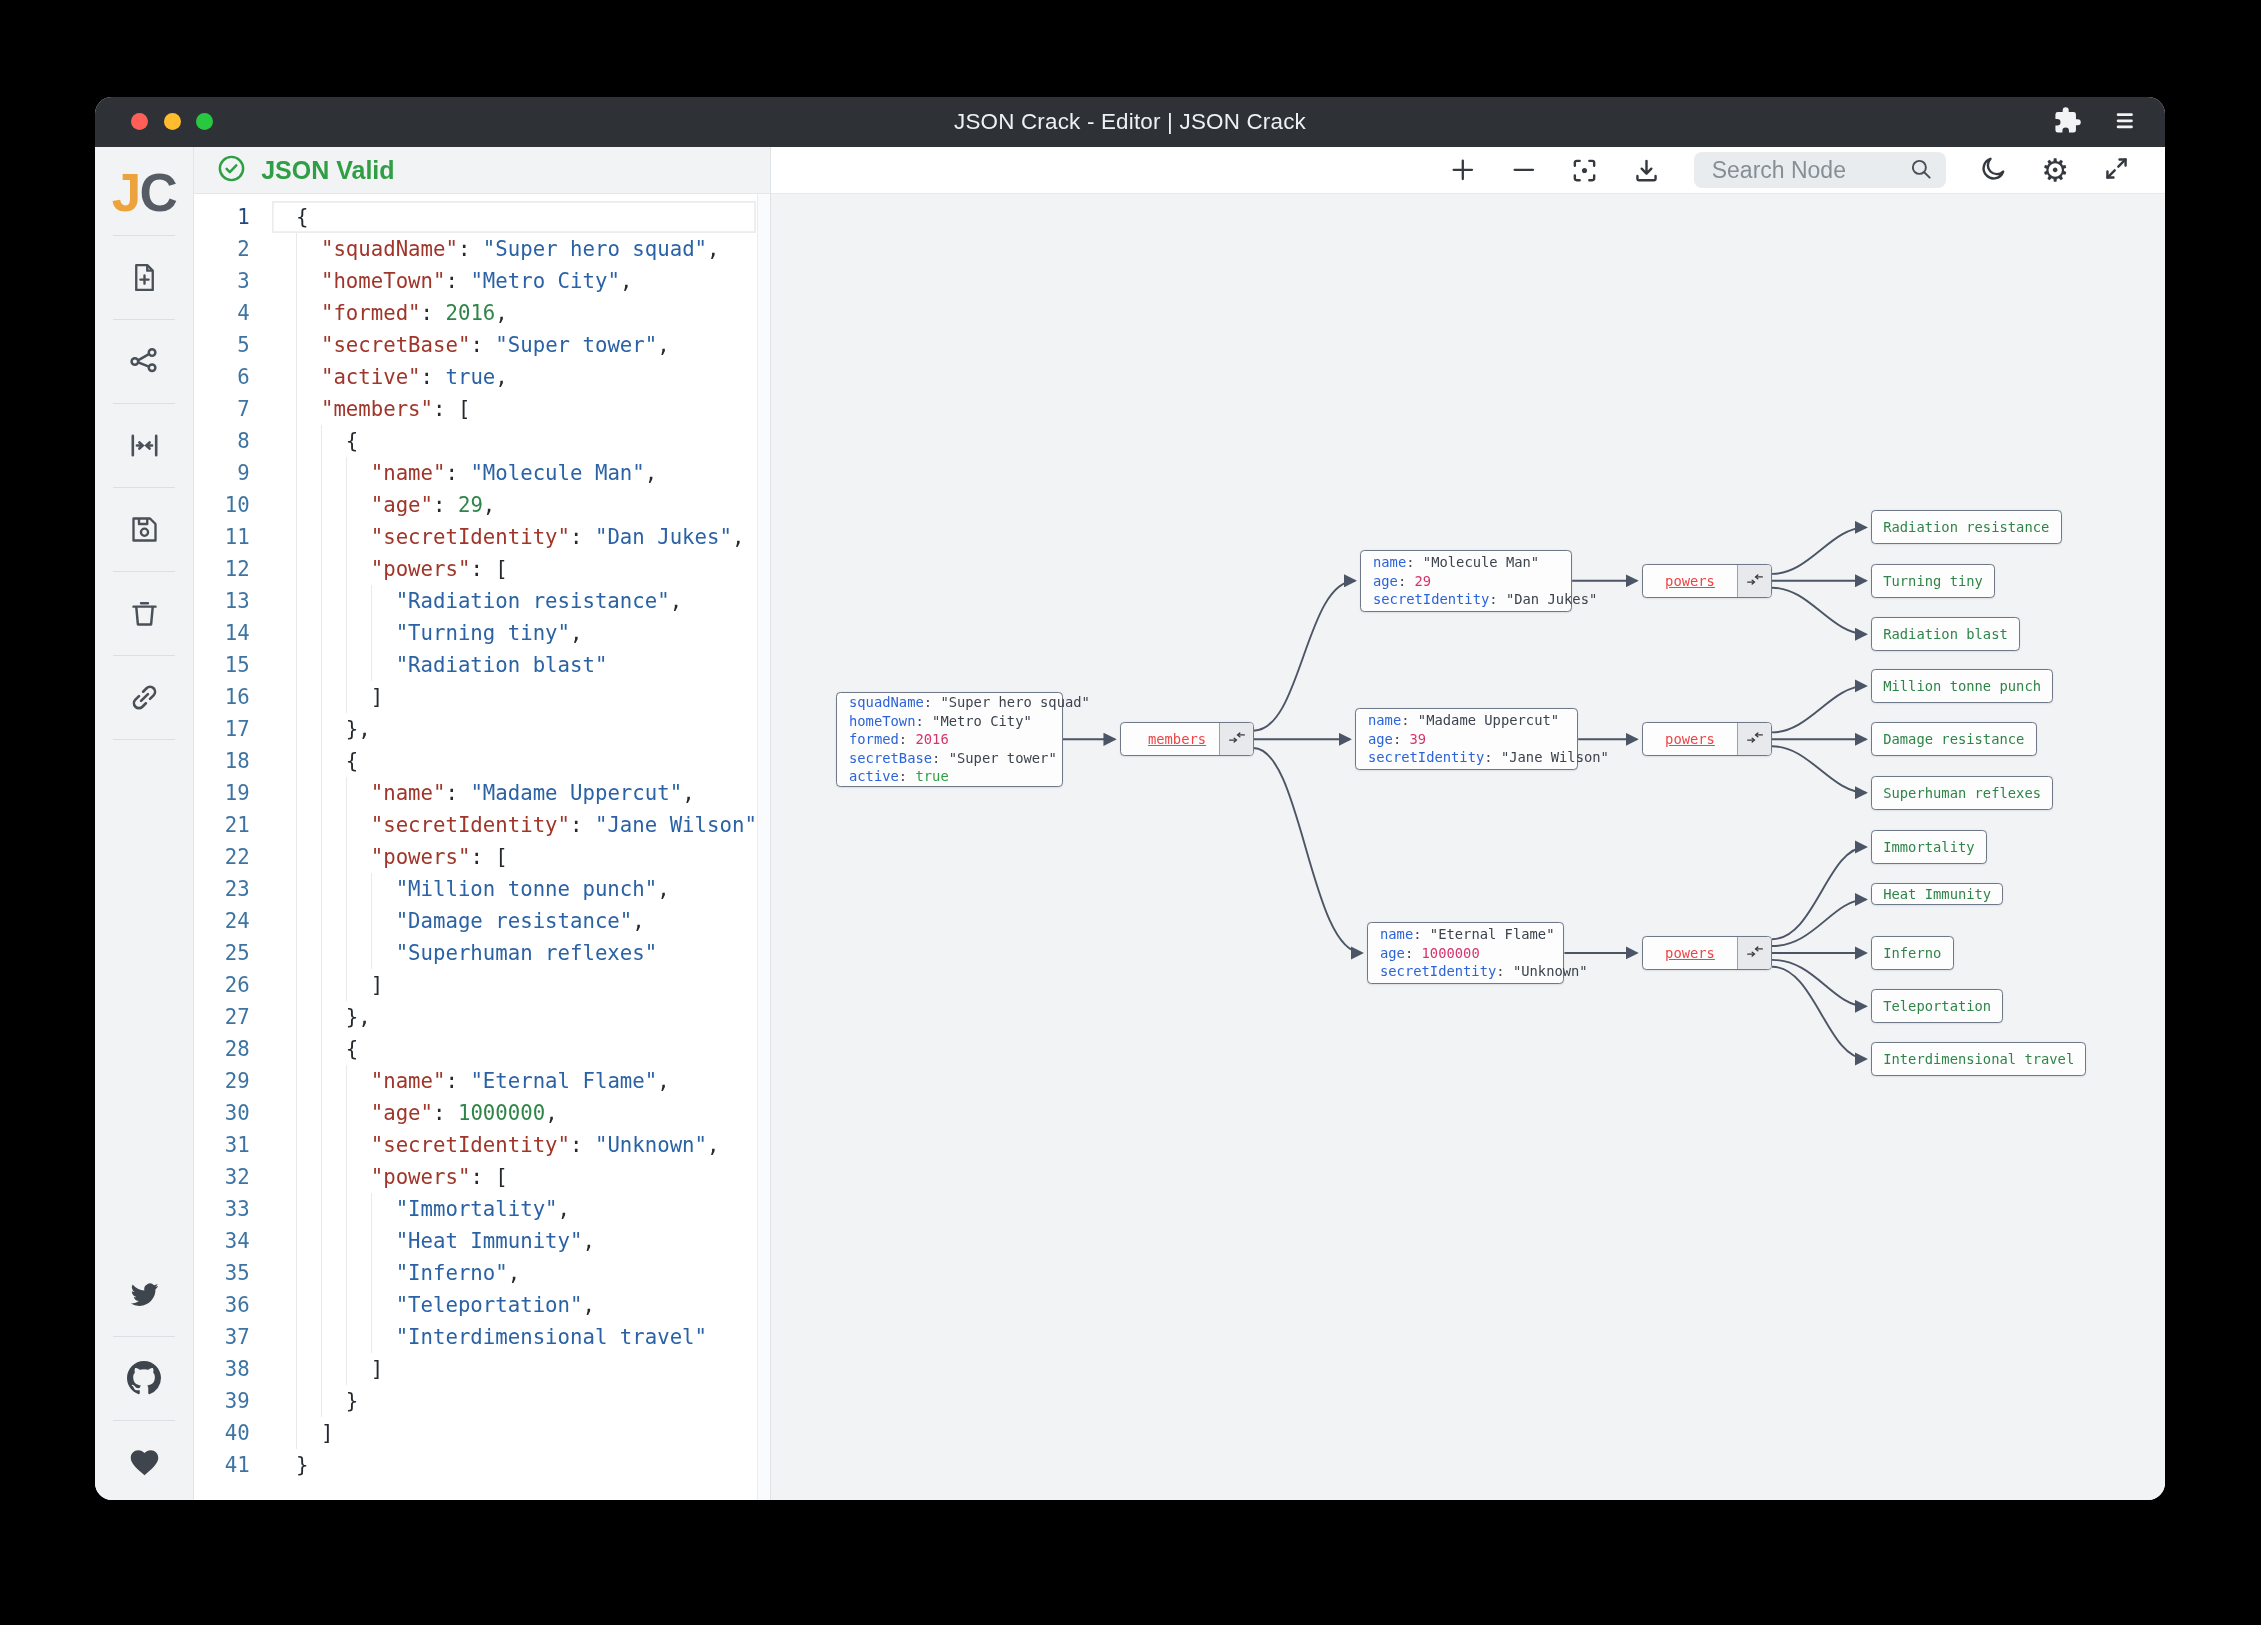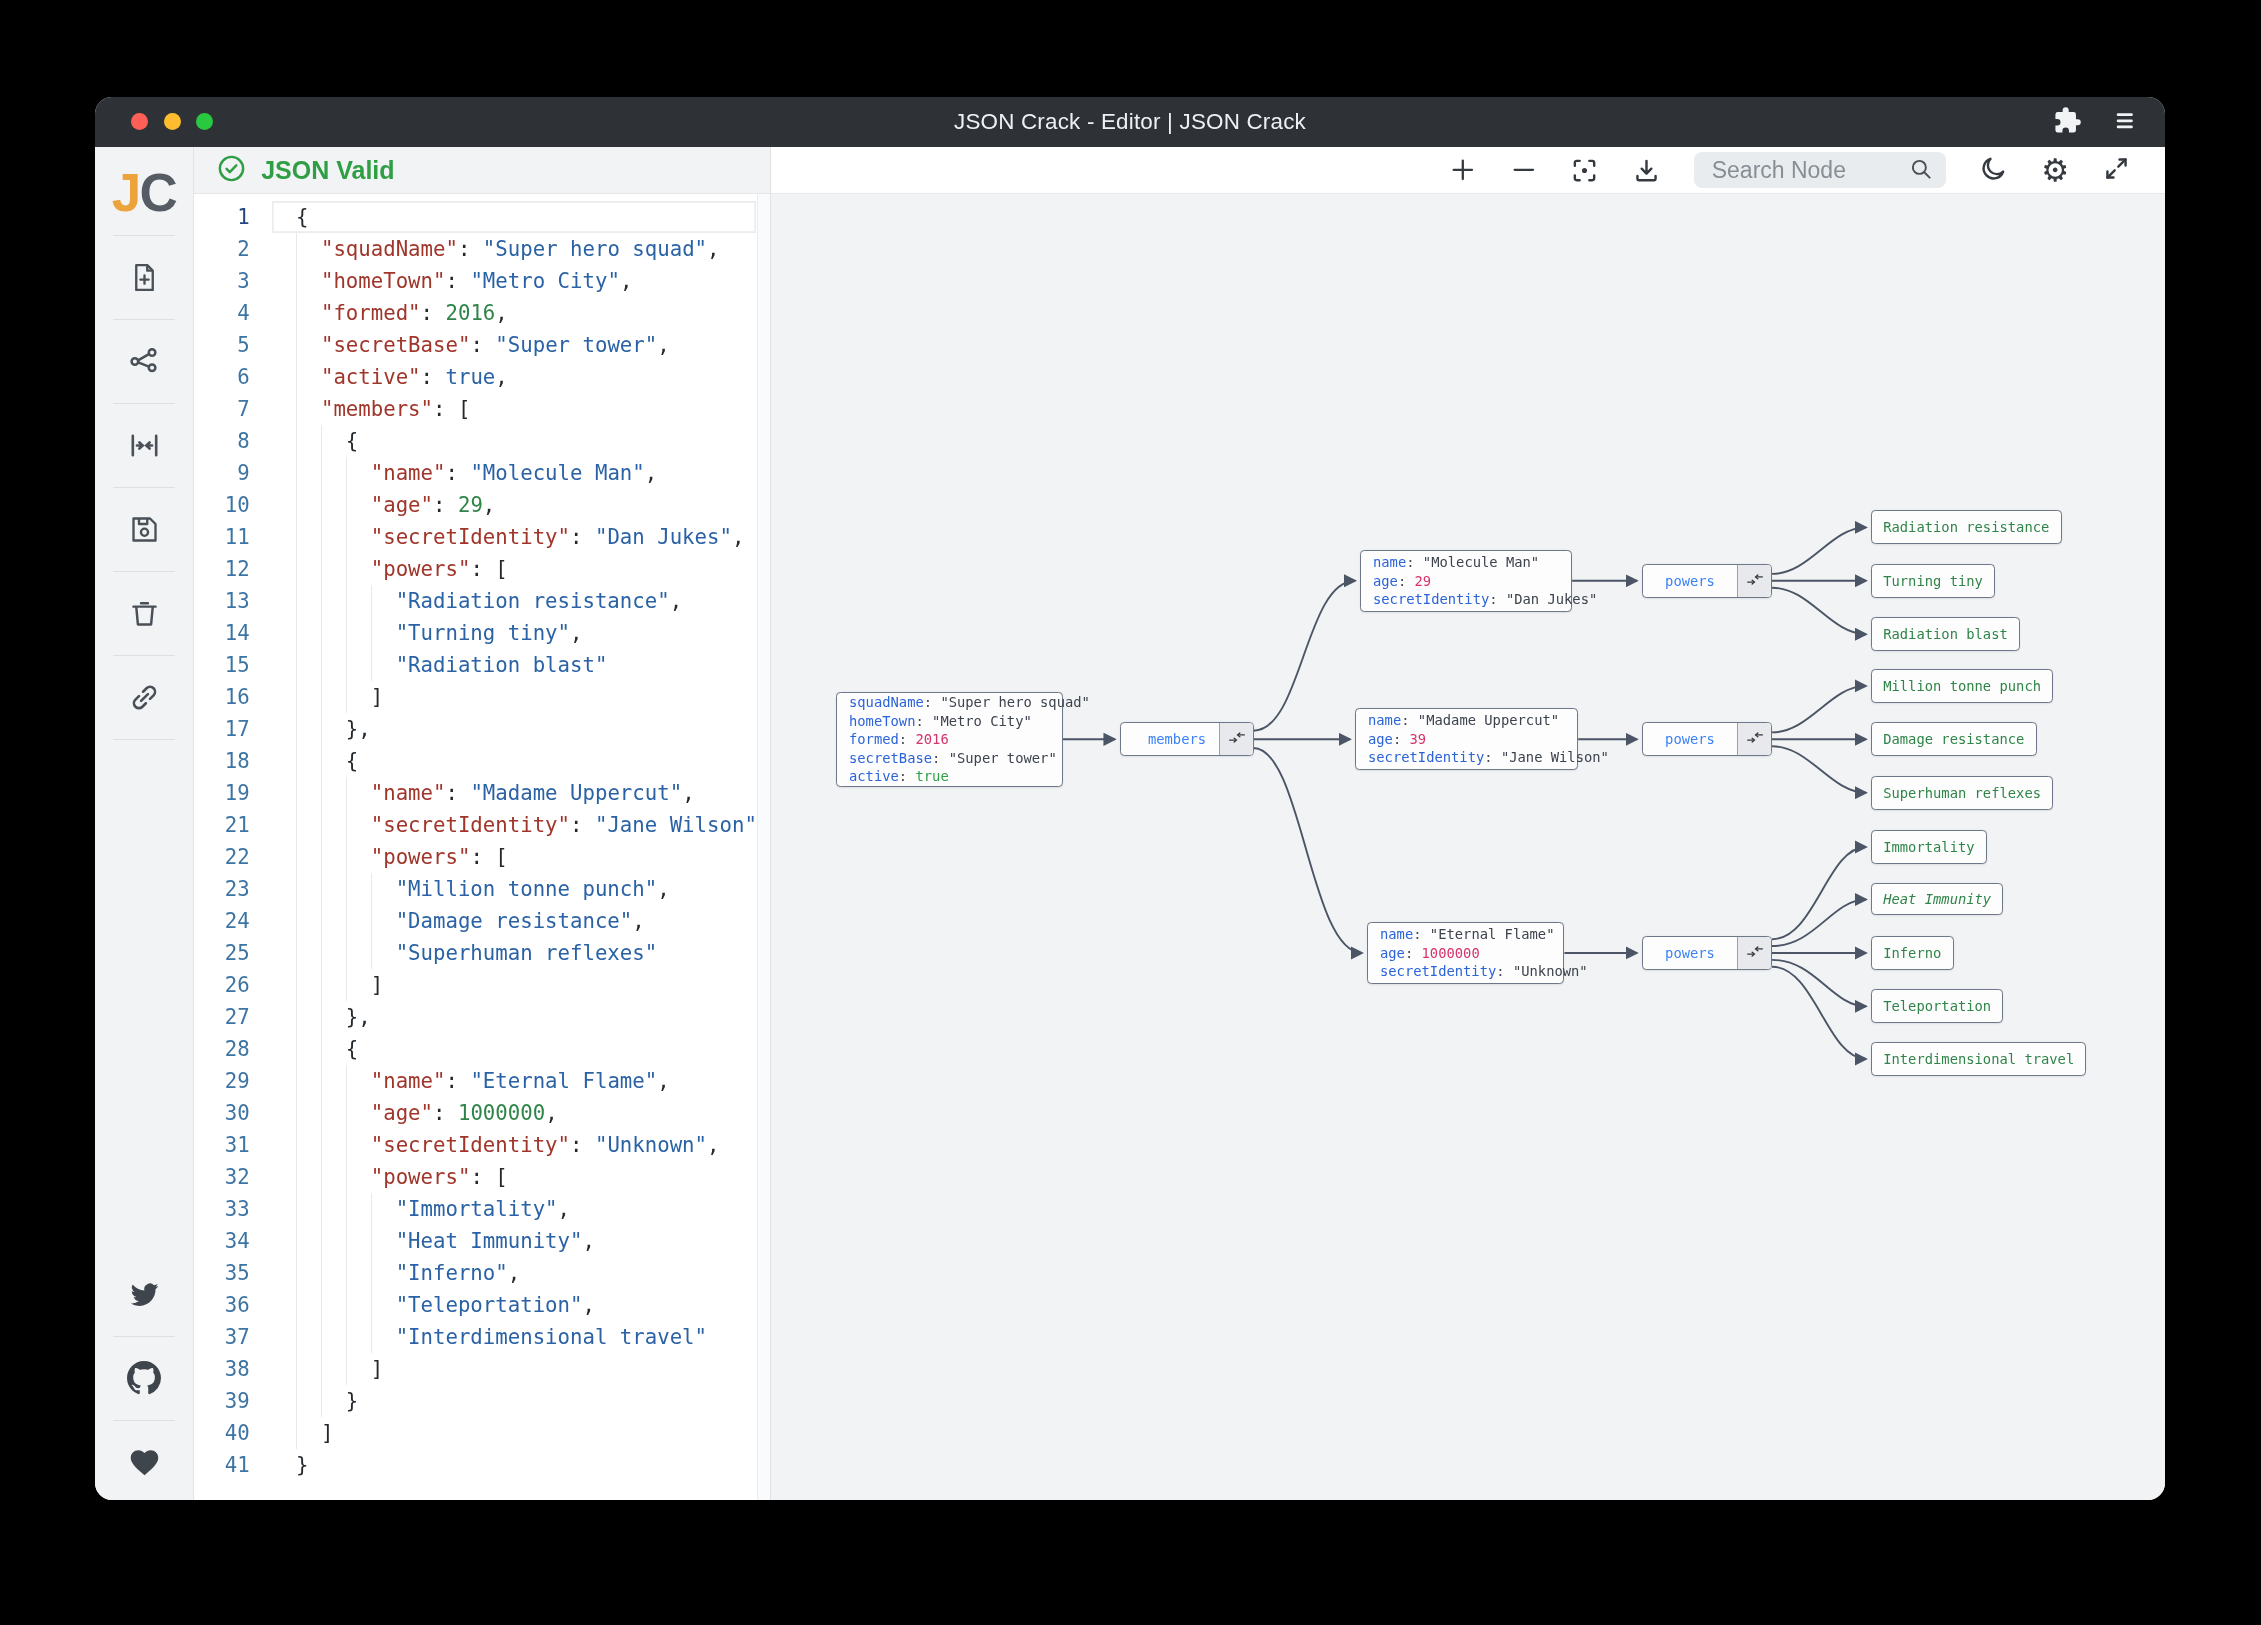--- a/index.html
+++ b/index.html
@@ -67,21 +67,21 @@
   .graph svg.edges{position:absolute;left:0;top:0;}
 
   .gnode{position:absolute;background:#fdfdfe;border:1.7px solid #6f7888;border-radius:4.3px;
     font-family:"DejaVu Sans Mono","Liberation Mono",monospace;font-size:13.8px;
     box-shadow:0 0.9px 1.7px rgba(40,50,70,.10);}
   .obj-node{padding:4.3px 12px;display:flex;flex-direction:column;justify-content:center;}
   .obj-row{line-height:18.5px;white-space:pre;}
   .gk{color:#2b63d9;} .gc{color:#454b55;}
   .gv-s{color:#3d434d;} .gv-n{color:#d6336c;} .gv-b{color:#2f9e44;}
   .parent-node{display:flex;align-items:stretch;padding:0;overflow:hidden;}
-  .parent-label{flex:1;display:flex;align-items:center;justify-content:center;color:#3b82f6;}
+  .parent-label{flex:1;display:flex;align-items:center;justify-content:center;color:#ef4444;text-decoration:underline;}
   .collapse-btn{width:34px;flex:0 0 34px;background:#e7e9ec;border-left:1.3px solid #9aa1ad;
     display:flex;align-items:center;justify-content:center;cursor:pointer;}
   .leaf-node{display:flex;align-items:center;justify-content:center;color:#2f8548;
     padding:0 11.2px;white-space:pre;}
 </style>
 </head>
 <body>
 
 <div class="window">
 
@@ -408,21 +408,21 @@
             <span class="collapse-btn">
               <span><svg width="18" height="13" viewBox="0 0 21 15" fill="none" stroke="#343a40" stroke-width="1.6" stroke-linecap="round">
                   <path d="M2 10.5h7"></path>
                   <path d="M7.2 8.3l2.6 2.2-2.6 2.2" fill="none"></path>
                   <path d="M19 4.5h-7"></path>
                   <path d="M13.8 2.3l-2.6 2.2 2.6 2.2" fill="none"></path>
                 </svg></span>
             </span>
           </div>
           <div class="gnode leaf-node" style="left: 1100px; top: 636px; height: 34px;">Immortality</div>
-          <div class="gnode leaf-node" style="left: 1100px; top: 689px; height: 32px; font-style: italic;">Heat Immunity</div>
+          <div class="gnode leaf-node" style="left: 1100px; top: 689px; height: 22px;">Heat Immunity</div>
           <div class="gnode leaf-node" style="left: 1100px; top: 742px; height: 34px;">Inferno</div>
           <div class="gnode leaf-node" style="left: 1100px; top: 795px; height: 34px;">Teleportation</div>
           <div class="gnode leaf-node" style="left: 1100px; top: 848px; height: 34px;">Interdimensional travel</div>
         </div>
     </div>
   </div>
 </div>
 
 
 </body></html>

